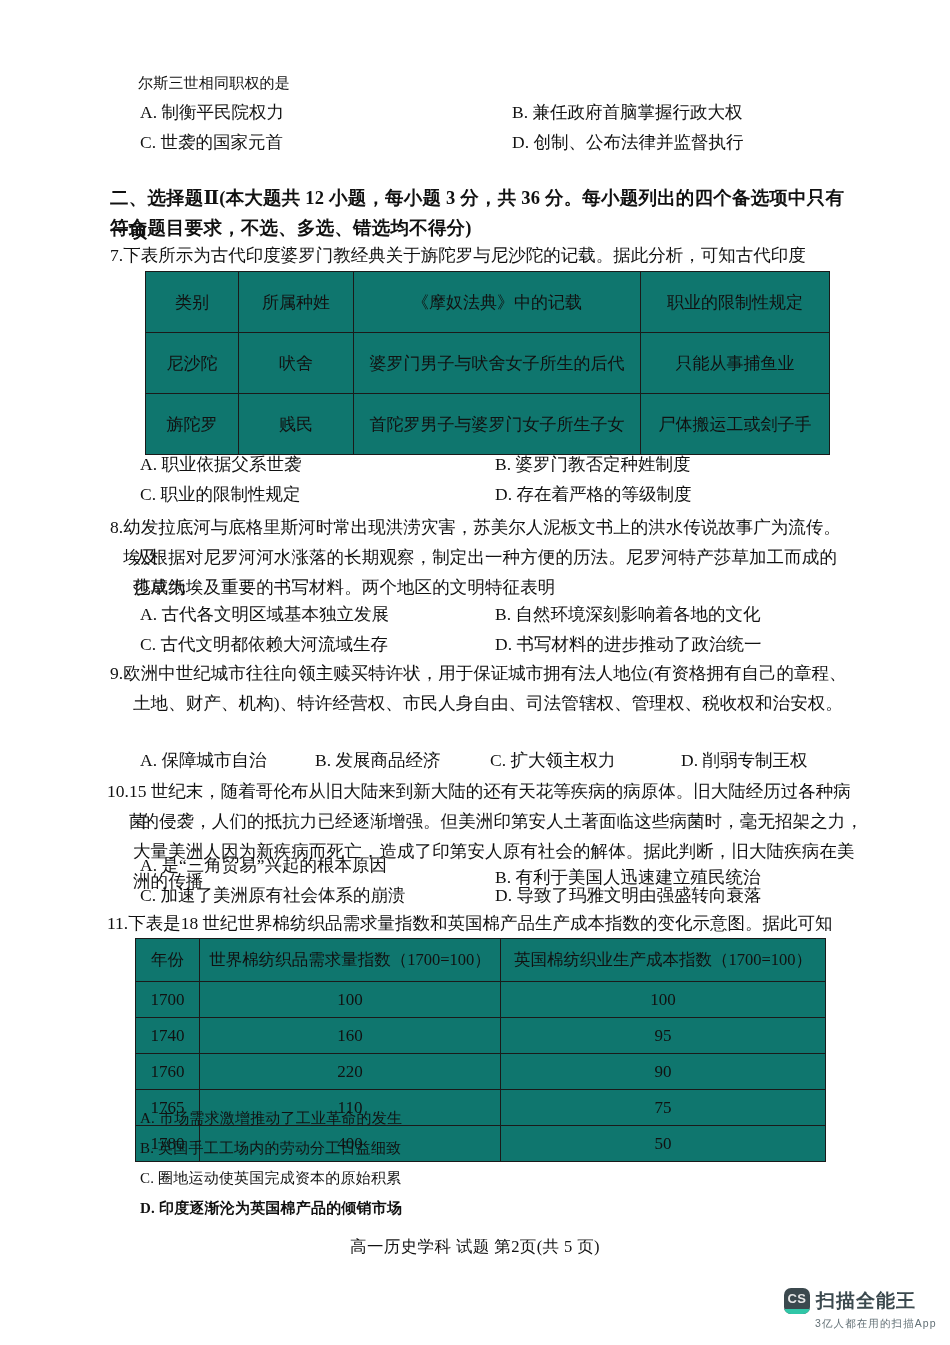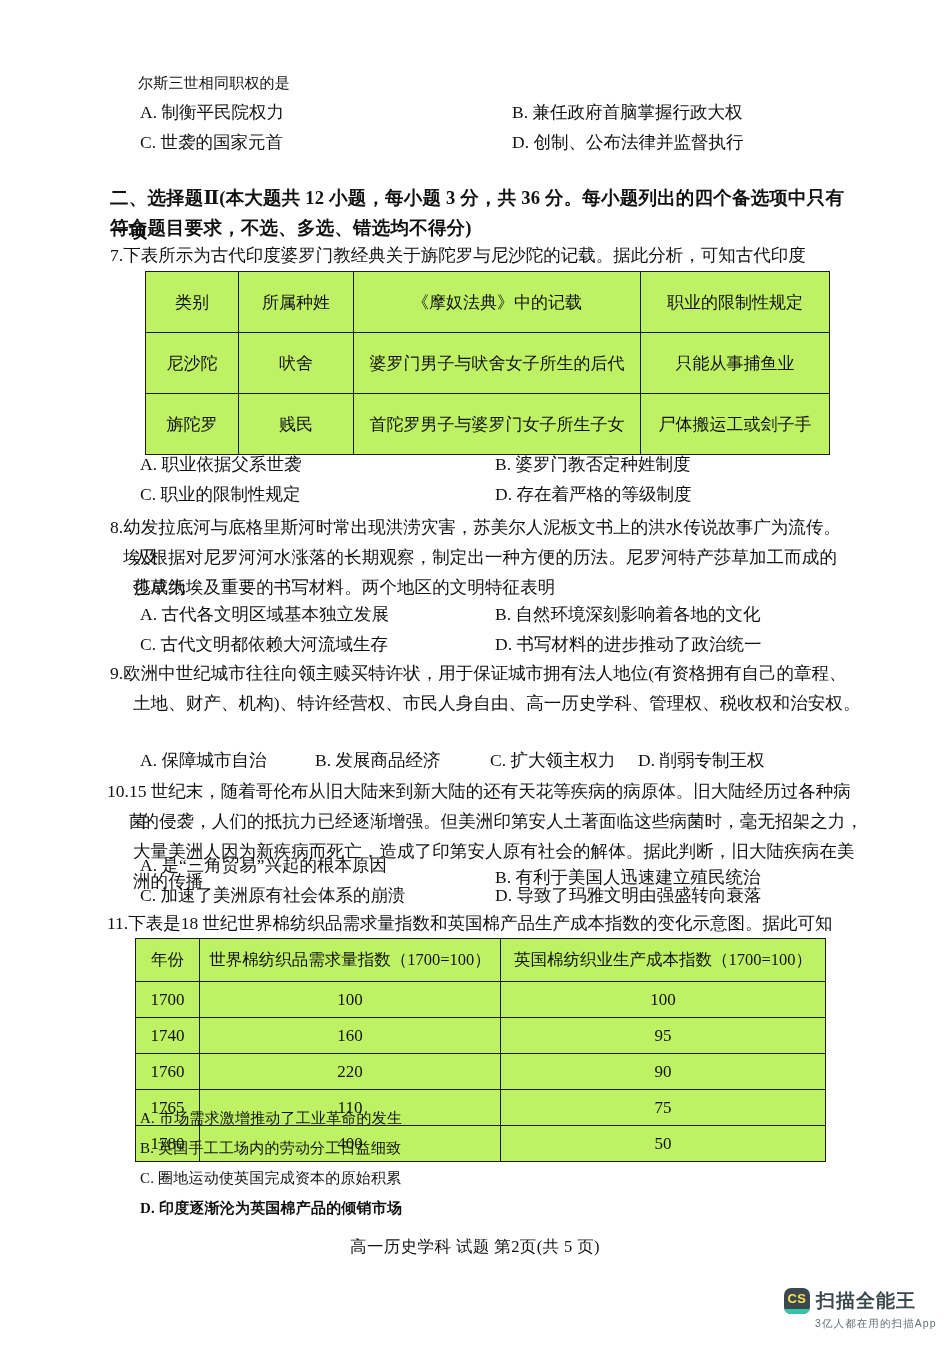--- a/index.html
+++ b/index.html
@@ -65,21 +65,21 @@
     position: absolute;
     font-size: 17.5px;
     line-height: 29px;
     white-space: nowrap;
   }
 
   
   table.exam {
     position: absolute;
     border-collapse: collapse;
-    background: #bef264;
+    background: #0f766e;
   }
   table.exam td {
     border: 1.6px solid #1a1a1a;
     text-align: center;
     vertical-align: middle;
     font-size: 17px;
     padding: 2px 4px;
     font-family: "Liberation Serif", "DejaVu Serif", serif;
   }
   table.t1 td { height: 56px; }
@@ -117,21 +117,21 @@
     content: "";
     position: absolute;
     left: 0; right: 0; bottom: 0;
     height: 5px;
     background: #1fc2a0;
   }
   .cs-badge span {
     position: absolute;
     left: 0; right: 0; top: 3px;
     text-align: center;
-    color: #fde047;
+    color: #e5e5e5;
     font-size: 13px;
     font-weight: bold;
     font-family: "Liberation Sans", sans-serif;
     letter-spacing: 0.5px;
   }
   .cs-name {
     font-size: 19px;
     font-weight: bold;
     color: #2b3a40;
     font-family: Liberation Serif, serif;
@@ -254,36 +254,36 @@
     <span class="opt" style="left:355px;">
       <span>D.</span>
       <span>书写材料的进步推动了政治统一</span>
     </span>
   </div>
 
   <div class="qwrap" style="left:110px; top:658px; width:740px;">
     <span class="qnum">9.</span>
     <span class="qbody">欧洲中世纪城市往往向领主赎买特许状，用于保证城市拥有法人地位(有资格拥有自己的章程、</span>
   </div>
-  <div class="blk q-para" style="left:133px; top:688px; width:730px;">土地、财产、机构)、特许经营权、市民人身自由、高一历史学科、管理权、税收权和治安权。</div>
+  <div class="blk q-para" style="left:133px; top:688px; width:730px;">土地、财产、机构)、特许经营权、市民人身自由、司法管辖权、管理权、税收权和治安权。</div>
 
   <div class="optrow" style="left:140px; top:746px; width:720px;">
     <span class="opt" style="left:0px;">
       <span>A.</span>
       <span>保障城市自治</span>
     </span>
     <span class="opt" style="left:175px;">
       <span>B.</span>
       <span>发展商品经济</span>
     </span>
     <span class="opt" style="left:350px;">
       <span>C.</span>
       <span>扩大领主权力</span>
     </span>
-    <span class="opt" style="left:498px;">
+    <span class="opt" style="left:541px;">
       <span>D.</span>
       <span>削弱专制王权</span>
     </span>
   </div>
 
   <div class="qwrap" style="left:107px; top:776px; width:745px;">
     <span class="qnum">10.</span>
     <span class="qbody">15 世纪末，随着哥伦布从旧大陆来到新大陆的还有天花等疾病的病原体。旧大陆经历过各种病菌</span>
   </div>
   <div class="blk q-para" style="left:133px; top:806px; width:730px;text-align:right;">的侵袭，人们的抵抗力已经逐渐增强。但美洲印第安人土著面临这些病菌时，毫无招架之力，</div>

